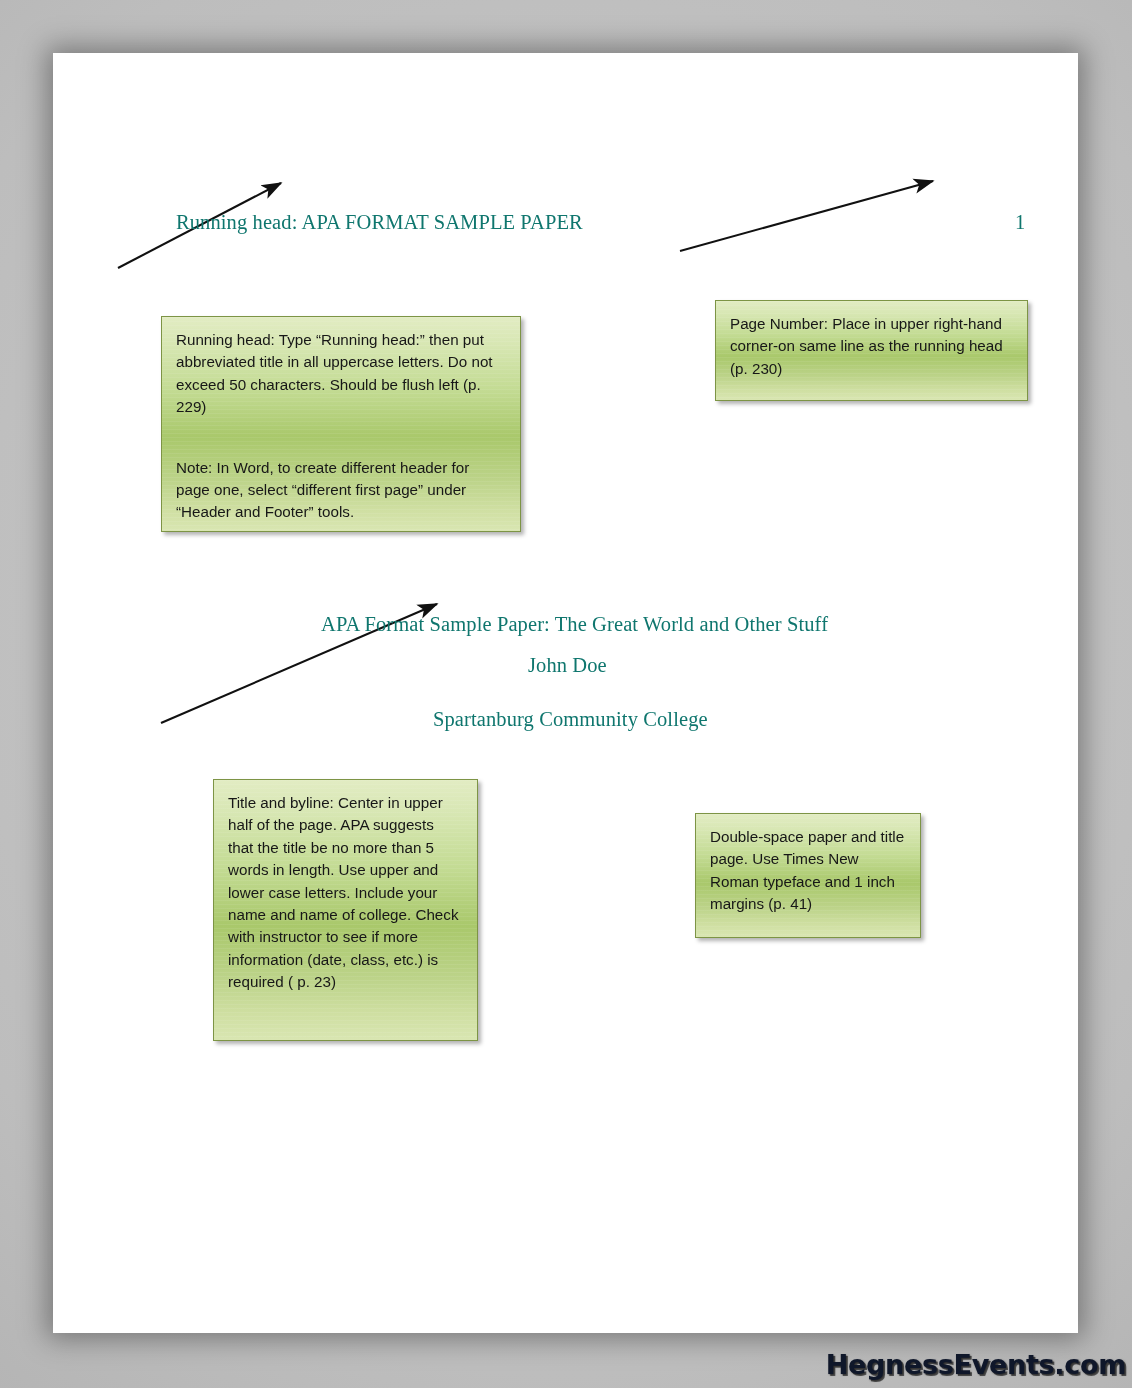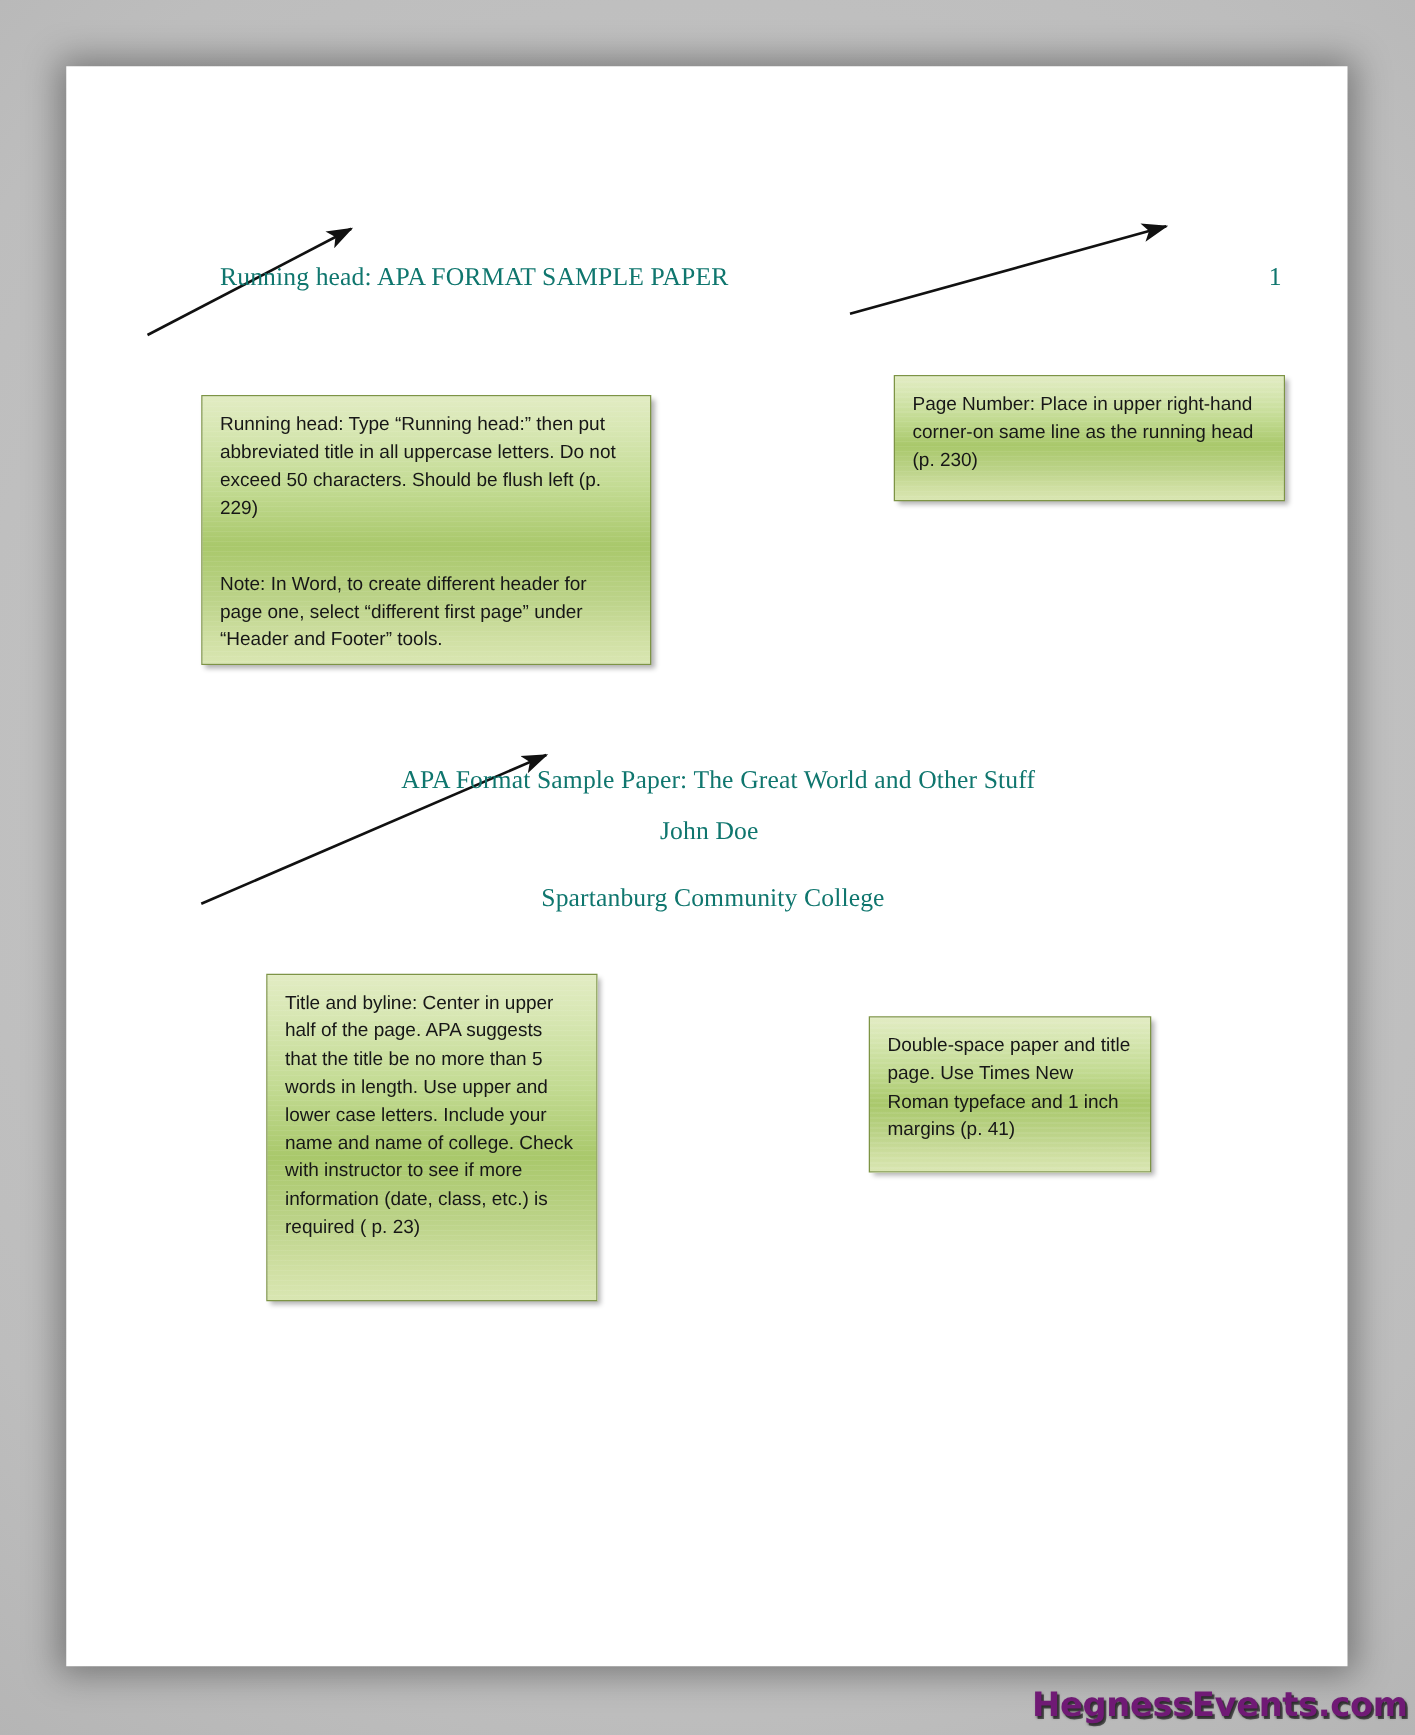--- a/index.html
+++ b/index.html
@@ -114,21 +114,21 @@
   }
 
   
   .watermark {
     position: absolute;
     right: 6px;
     bottom: 8px;
     font-family: "DejaVu Sans", "Liberation Sans", sans-serif;
     font-size: 27px;
     font-weight: bold;
-    color: #701a75;
+    color: #0f172a;
     letter-spacing: -0.3px;
     text-shadow:
       2px 2px 0 rgba(0,0,0,0.55),
       1px 1px 2px rgba(0,0,0,0.5);
   }
 </style>
 </head>
 <body>
 
 <div class="backdrop"></div>

